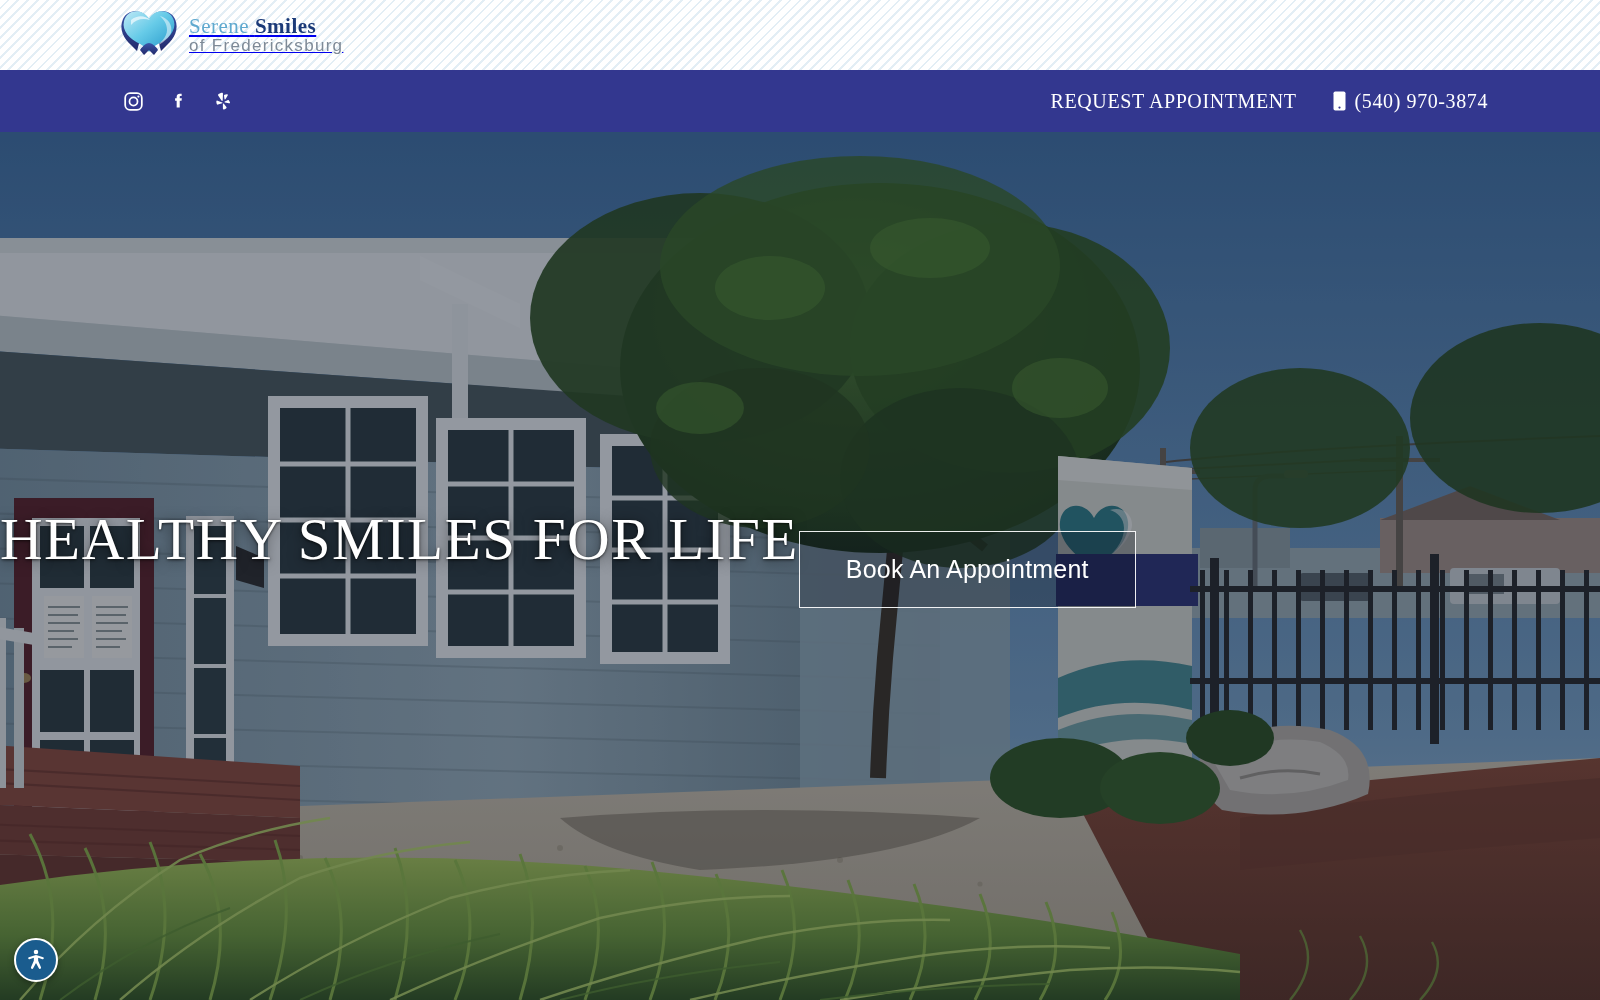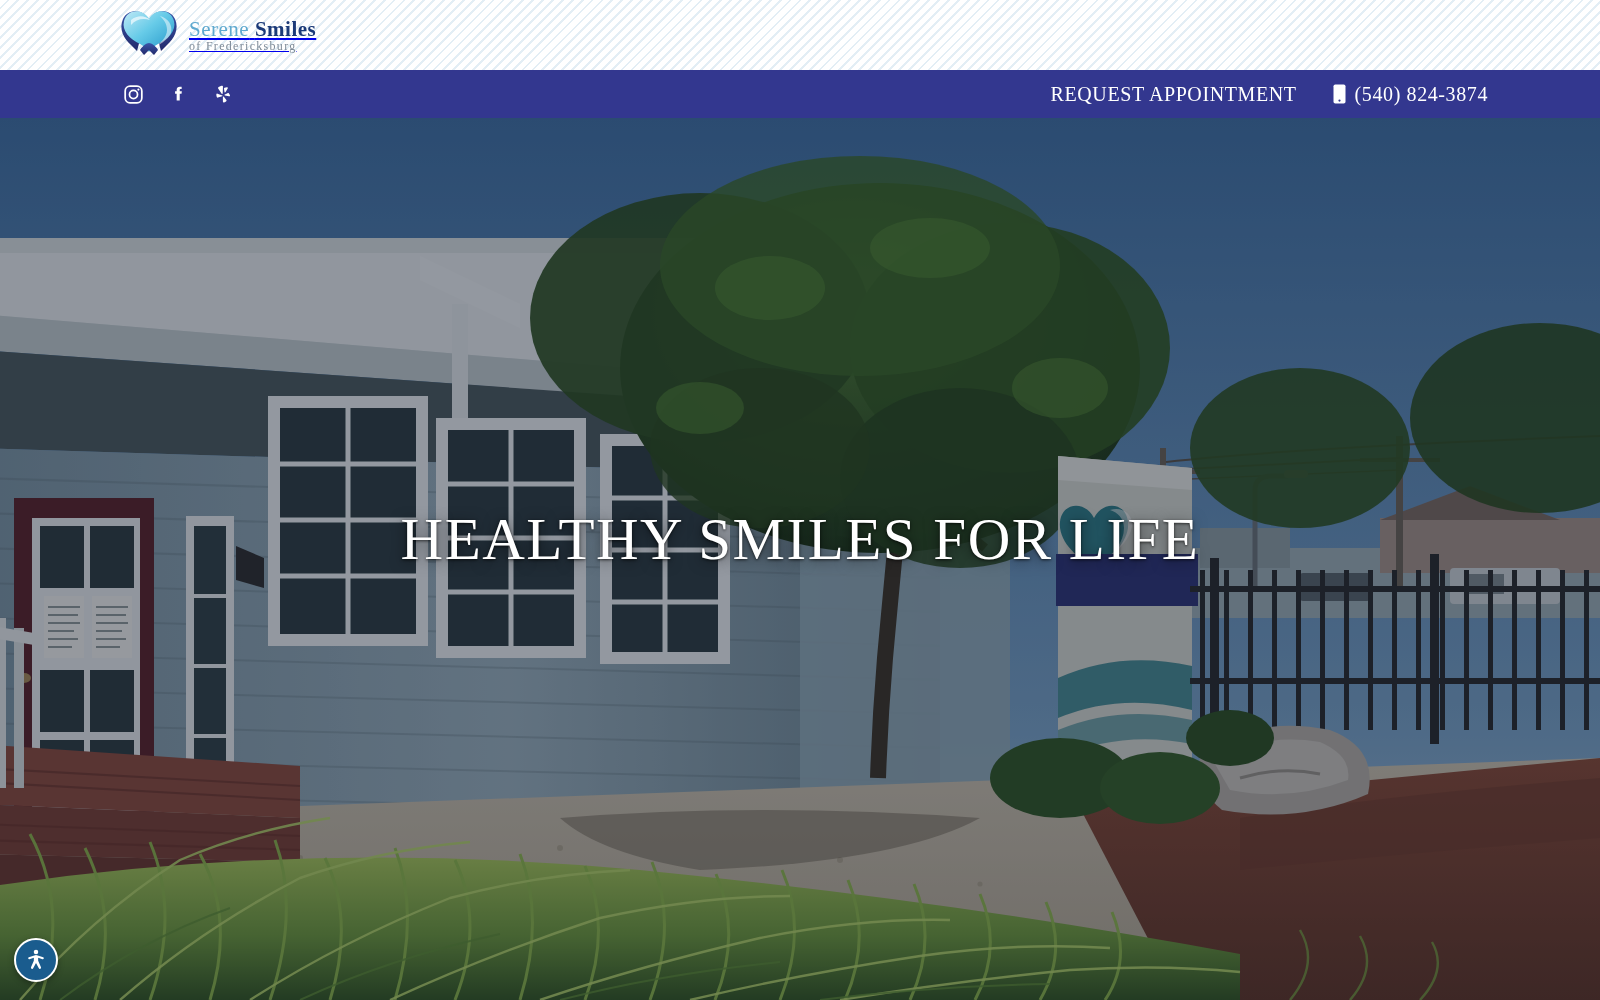--- a/index.html
+++ b/index.html
@@ -25,38 +25,38 @@
   }
   .logo-mark { width:62px; height:58px; display:block; }
   .logo-text { display:flex; flex-direction:column; line-height:1; }
   .logo-line1 {
     font-family:"Liberation Serif", serif;
     font-size:21px; letter-spacing:.5px; white-space:nowrap;
   }
   .logo-line1 .w1 { color:#5fa9cf; font-weight:400; }
   .logo-line1 .w2 { color:#1b3a78; font-weight:700; }
   .logo-line2 {
-    font-family:Liberation Serif, serif;
-    font-size:12px; color:#7e8a97; letter-spacing:1.3px;
+    font-family:Liberation Sans, sans-serif;
+    font-size:17px; color:#7e8a97; letter-spacing:1.3px;
     white-space:nowrap;
   }
 
   .mainnav {
     margin-left:auto; margin-right:112px;
     display:flex; align-items:center; gap:0;
   }
   .navitem {
     font-family:"Liberation Serif", serif;
     font-size:17px; color:#2b3a5c; text-decoration:none;
     padding:0 9px; white-space:nowrap; cursor:pointer;
   }
 
   
   .contactbar {
-    position:absolute; top:70px; left:0; width:1600px; height:48px;
+    position:absolute; top:70px; left:0; width:1600px; height:62px;
     background:#33378f; display:flex; z-index:5;
   }
   .socials { display:flex; align-items:center; gap:23px; margin-left:122px; }
   .soc {
     width:22px; height:22px; display:flex; align-items:center;
     justify-content:center; cursor:pointer;
   }
   .soc svg { display:block; }
   .cb-right {
     margin-left:auto; margin-right:112px;
@@ -75,21 +75,21 @@
     position:absolute; top:118px; left:0; width:1600px; height:882px;
     overflow:hidden;
   }
   .hero-photo { position:absolute; inset:0; width:1600px; height:882px; }
   .hero-shade {
     position:absolute; inset:0;
     background:rgba(17,24,41,0.42);
   }
   .hero-inner {
     position:absolute; inset:0; display:flex;
-    flex-direction:column; align-items:center; justify-content:center;
+    align-items:center; justify-content:flex-start;
     padding-bottom:40px;
   }
   .hero-title {
     font-family:"Liberation Serif", serif;
     font-size:59px; color:#fff; letter-spacing:1.5px;
     font-weight:400; white-space:nowrap;
     text-shadow:0 2px 14px rgba(0,0,0,.55), 0 1px 3px rgba(0,0,0,.7);
   }
   .hero-btn {
     margin-top:61px;
@@ -175,21 +175,21 @@
       <a class="cb-link" href="#">
         <span>REQUEST APPOINTMENT</span>
       </a>
       <a class="cb-link" href="#">
         <span class="ic">
           <svg width="13" height="20" viewBox="0 0 13 20" fill="#ffffff">
             <rect x="0.5" y="0.5" width="12" height="19" rx="1.8"></rect>
             <circle cx="6.5" cy="16.6" r="1.1" fill="#33378f"></circle>
           </svg>
         </span>
-        <span>(540) 824-3874</span>
+        <span>(540) 970-3874</span>
       </a>
     </div>
   </div>
 
   <div class="hero">
 
     <svg class="hero-photo" viewBox="0 0 1600 882" preserveAspectRatio="xMidYMid slice">
       <defs>
         <linearGradient id="sky" x1="0" y1="0" x2="0" y2="1">
           <stop offset="0%" stop-color="#3f71a6"></stop>
@@ -466,20 +466,21 @@
         <path d="M1290 882 Q1320 846 1300 812"></path>
         <path d="M1350 882 Q1378 850 1360 818"></path>
         <path d="M1420 882 Q1448 852 1432 824"></path>
       </g>
     </svg>
 
     <div class="hero-shade"></div>
 
     <div class="hero-inner">
       <h1 class="hero-title">HEALTHY SMILES FOR LIFE</h1>
+      <button class="hero-btn">Book An Appointment</button>
     </div>
   </div>
 
   <div class="a11y" title="Accessibility options">
     <svg width="26" height="26" viewBox="0 0 24 24" fill="#ffffff">
       <circle cx="12" cy="4.6" r="2.1"></circle>
       <path d="M12 7.4c-.6 0-1 .2-1.6.4l-5 1.6a1 1 0 0 0 .6 1.9l4-1.3v2.6l-2.6 6.2a1.1 1.1 0 0 0 2 .9L12 14.8l2.6 4.9a1.1 1.1 0 0 0 2-.9L14 12.6V10l4 1.3a1 1 0 0 0 .6-1.9l-5-1.6c-.6-.2-1-.4-1.6-.4z"></path>
     </svg>
   </div>
 

